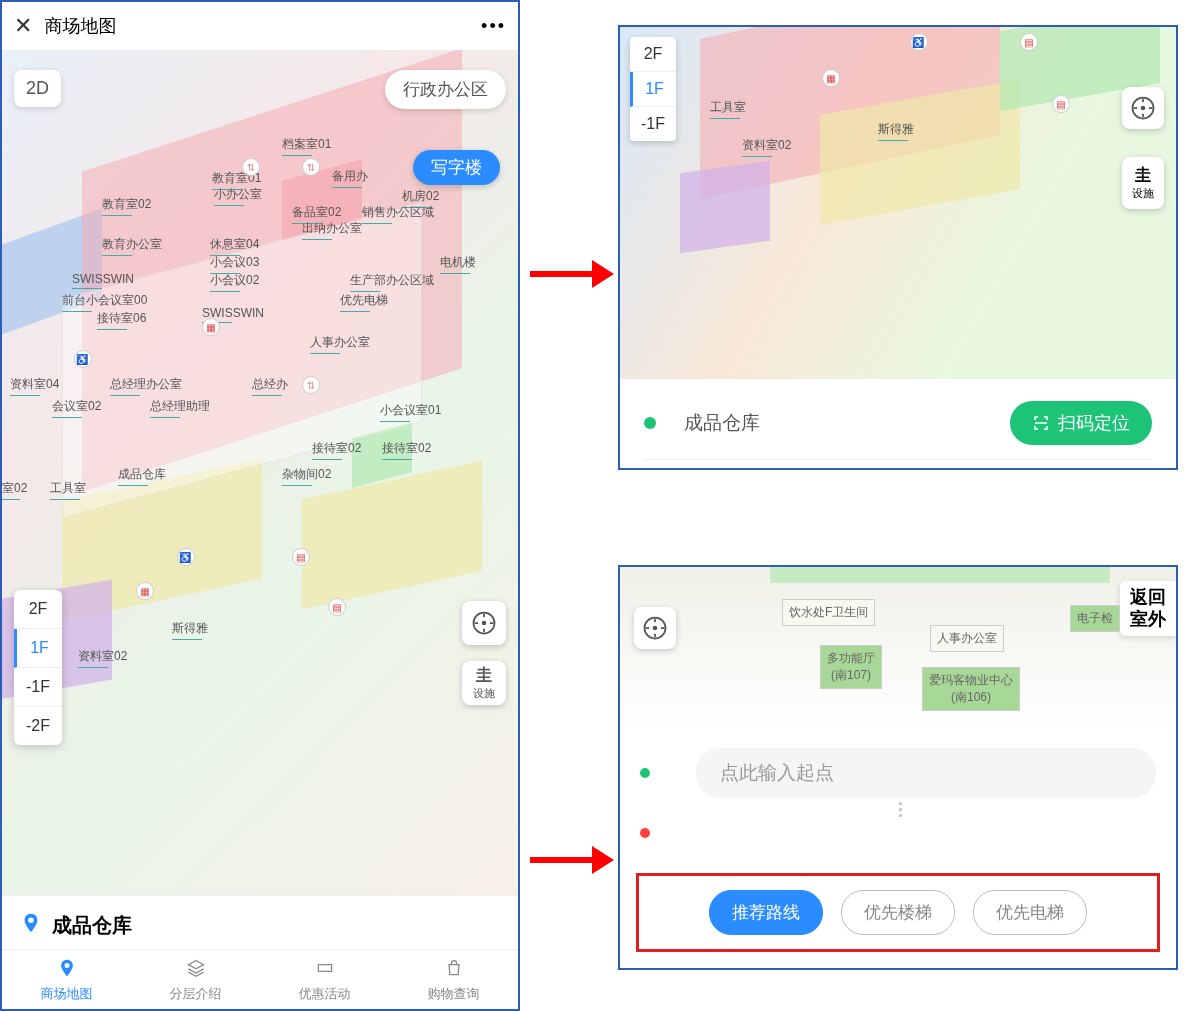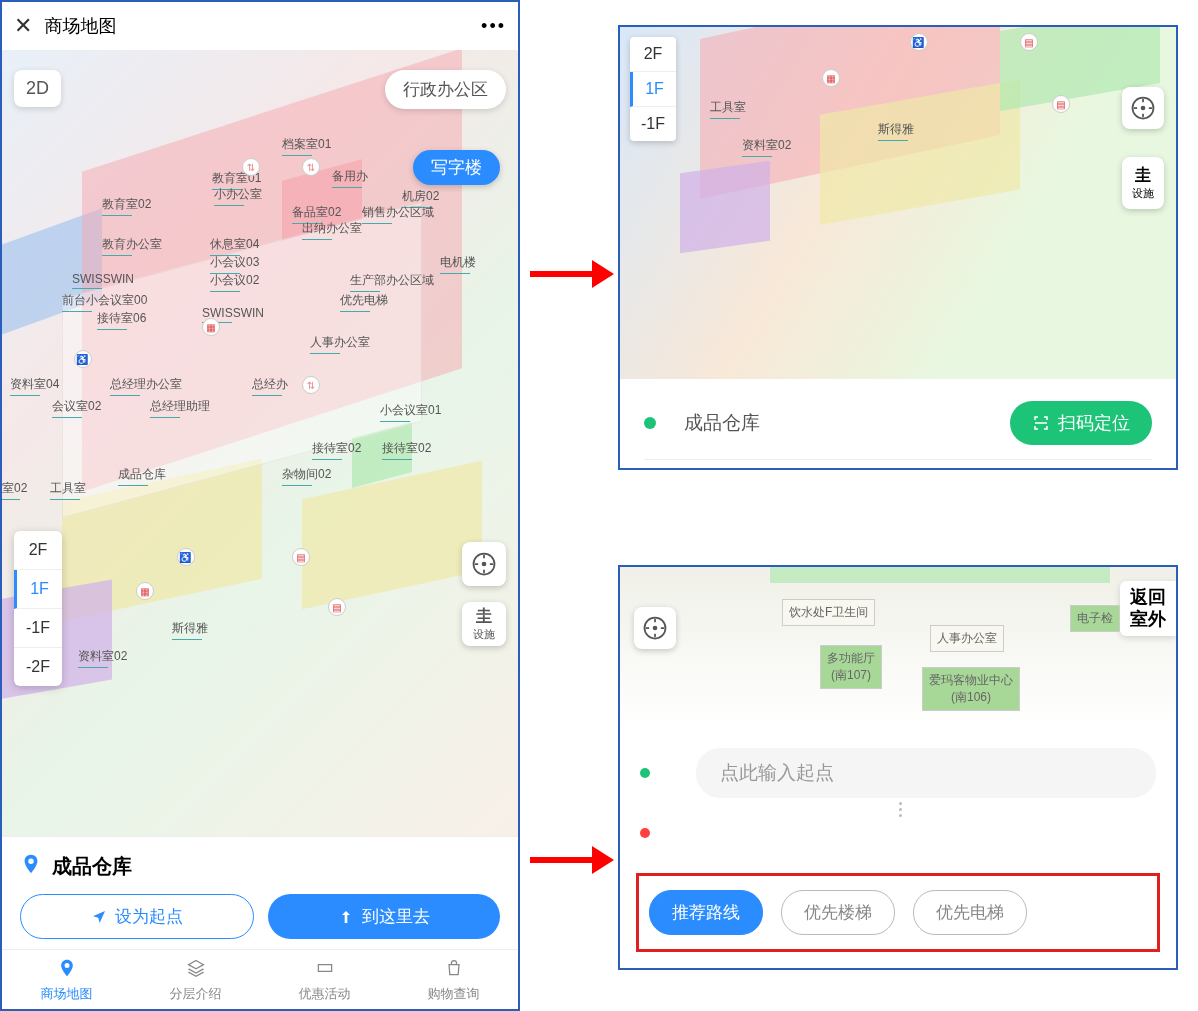--- a/index.html
+++ b/index.html
@@ -191,21 +191,21 @@
 .rb-dots { display: flex; flex-direction: column; gap: 3px; align-items: center; margin-left: 4px; }
 .tiny-dot { width: 3px; height: 3px; border-radius: 50%; background: #bbb; }
 .rb-pill {
   flex: 1; background: #f5f5f5; border-radius: 24px;
   padding: 12px 24px; font-size: 19px; color: #999;
 }
 
 .route-options {
   margin: 10px 16px 16px; padding: 14px 10px;
   border: 3px solid #e02020;
-  display: flex; gap: 18px;
+  display: flex; gap: 18px; justify-content: center;
 }
 .opt-pill {
   padding: 10px 22px; border-radius: 22px; font-size: 17px;
   border: 1.5px solid #bbb; color: #888; background: #fff;
 }
 .opt-pill.active { background: #2a8cff; color: #fff; border-color: #2a8cff; }
 
 
 .arrow {
   position: absolute; display: flex; align-items: center;
@@ -318,34 +318,20 @@
 
   <div class="bottom-sheet">
     <div class="sheet-title">
       <span class="pin-icon">
         <svg width="22" height="22" viewBox="0 0 24 24">
             <path fill="#2a8cff" d="M12 2C8 2 5 5 5 9c0 5 7 13 7 13s7-8 7-13c0-4-3-7-7-7zm0 10a3 3 0 110-6 3 3 0 010 6z"></path>
           </svg>
       </span>
       <span>成品仓库</span>
     </div>
-    <div class="sheet-btns">
-      <div class="sheet-btn outline">
-        <svg width="16" height="16" viewBox="0 0 24 24">
-            <path fill="#2a8cff" d="M3 11l18-8-8 18-2-8z"></path>
-          </svg>
-        <span>设为起点</span>
-      </div>
-      <div class="sheet-btn solid">
-        <svg width="16" height="16" viewBox="0 0 24 24">
-            <path fill="#fff" d="M12 3l6 6h-4v12h-4V9H6z"></path>
-          </svg>
-        <span>到这里去</span>
-      </div>
-    </div>
   </div>
 
   <div class="tabbar">
     <div class="tab-item active">
       <span class="tab-icon">
         <svg width="20" height="20" viewBox="0 0 24 24">
             <path fill="#2a8cff" d="M12 2C8 2 5 5 5 9c0 5 7 13 7 13s7-8 7-13c0-4-3-7-7-7zm0 10a3 3 0 110-6 3 3 0 010 6z"></path>
           </svg>
       </span>
       <span>商场地图</span>

